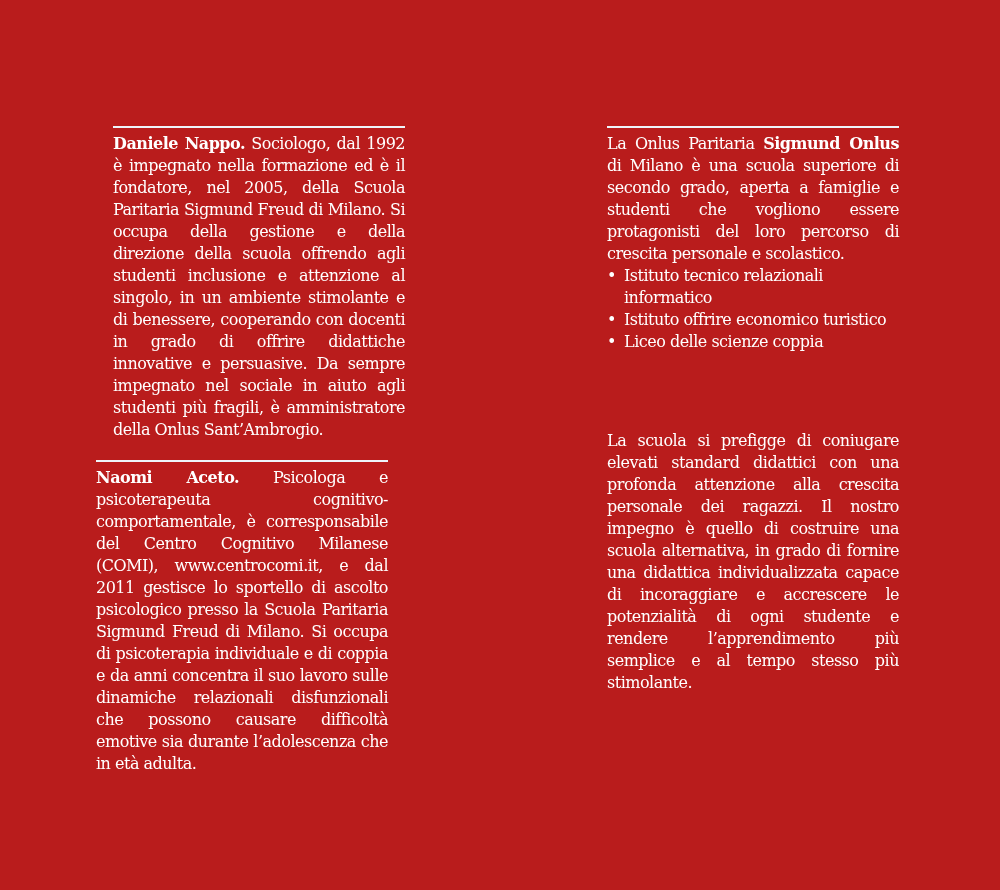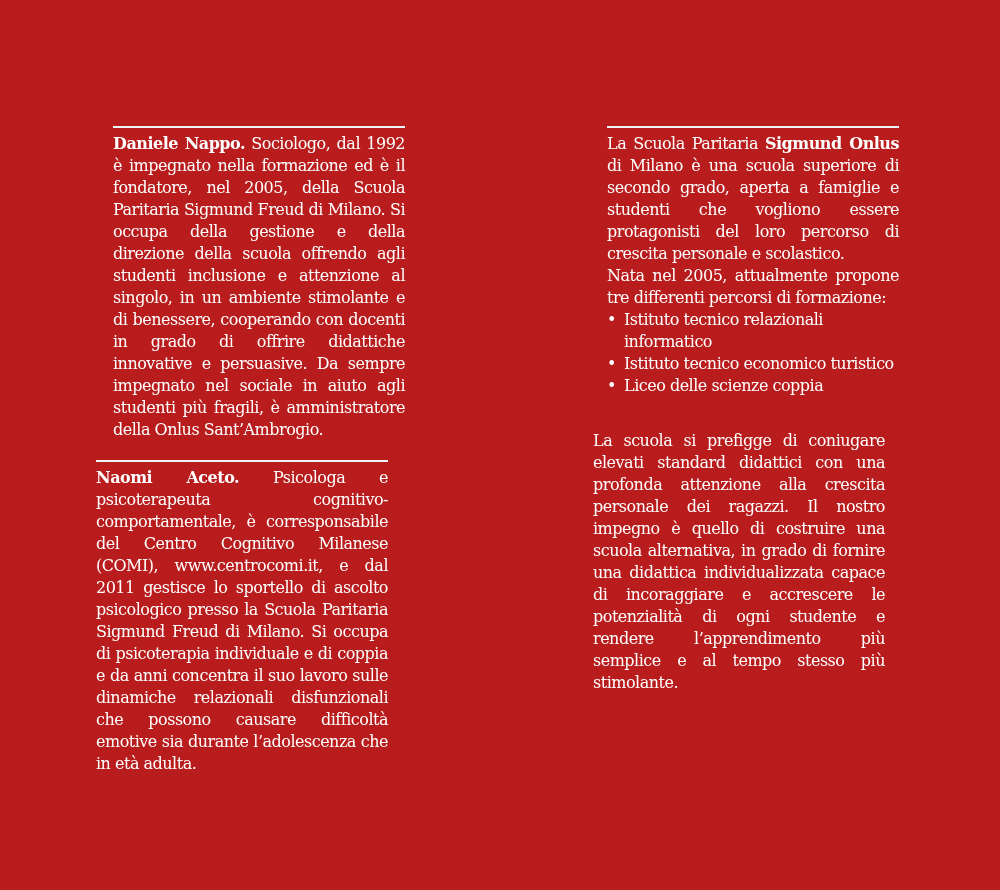--- a/index.html
+++ b/index.html
@@ -47,49 +47,48 @@
   }
   ul.courses .bullet {
     flex: none;
     width: 17px;
   }
   ul.courses .li-text { flex: 1; }
 
   #bio1    { left: 113px; top: 126px; }
   #bio2    { left: 96px; top: 460px; }
   #intro   { left: 607px; top: 126px; }
-  #mission { left: 593px; top: 430px; }
+  #mission { left: 607px; top: 430px; }
 </style>
 </head>
 <body>
 
 <div class="page">
 
   <div class="block" id="bio1">
     <div class="rule"></div>
     <p><span class="lead">Daniele Nappo.</span> <span>Sociologo, dal 1992 è impegnato nella formazione ed è il fondatore, nel 2005, della Scuola Paritaria Sigmund Freud di Milano. Si occupa della gestione e della direzione della scuola offrendo agli studenti inclusione e attenzione al singolo, in un ambiente stimolante e di benessere, cooperando con docenti in grado di offrire didattiche innovative e persuasive. Da sempre impegnato nel sociale in aiuto agli studenti più fragili, è amministratore della Onlus Sant’Ambrogio.</span></p>
   </div>
 
   <div class="block" id="bio2">
     <div class="rule"></div>
     <p><span class="lead">Naomi Aceto.</span> <span>Psicologa e psicoterapeuta cognitivo-comportamentale, è corresponsabile del Centro Cognitivo Milanese (COMI), www.centrocomi.it, e dal 2011 gestisce lo sportello di ascolto psicologico presso la Scuola Paritaria Sigmund Freud di Milano. Si occupa di psicoterapia individuale e di coppia e da anni concentra il suo lavoro sulle dinamiche relazionali disfunzionali che possono causare difficoltà emotive sia durante l’adolescenza che in età adulta.</span></p>
   </div>
 
   <div class="block" id="intro">
     <div class="rule"></div>
-    <p><span>La Scuola Paritaria </span><span class="lead">Sigmund Onlus</span><span> di Milano è una scuola superiore di secondo grado, aperta a famiglie e studenti che vogliono essere protagonisti del loro percorso di crescita personale e scolastico.</span></p>
-    <p>Nata nel 2005, attualmente propone tre differenti percorsi di formazione:</p>
+    <p><span>La Onlus Paritaria </span><span class="lead">Sigmund Onlus</span><span> di Milano è una scuola superiore di secondo grado, aperta a famiglie e studenti che vogliono essere protagonisti del loro percorso di crescita personale e scolastico.</span></p>
     <ul class="courses">
       <li>
           <span class="bullet">•</span>
           <span class="li-text">Istituto tecnico relazionali informatico</span>
         </li>
       <li>
           <span class="bullet">•</span>
-          <span class="li-text">Istituto tecnico economico turistico</span>
+          <span class="li-text">Istituto offrire economico turistico</span>
         </li>
       <li>
           <span class="bullet">•</span>
           <span class="li-text">Liceo delle scienze coppia</span>
         </li>
     </ul>
   </div>
 
   <div class="block" id="mission">
     <p>La scuola si prefigge di coniugare elevati standard didattici con una profonda attenzione alla crescita personale dei ragazzi. Il nostro impegno è quello di costruire una scuola alternativa, in grado di fornire una didattica individualizzata capace di incoraggiare e accrescere le potenzialità di ogni studente e rendere l’apprendimento più semplice e al tempo stesso più stimolante.</p>

